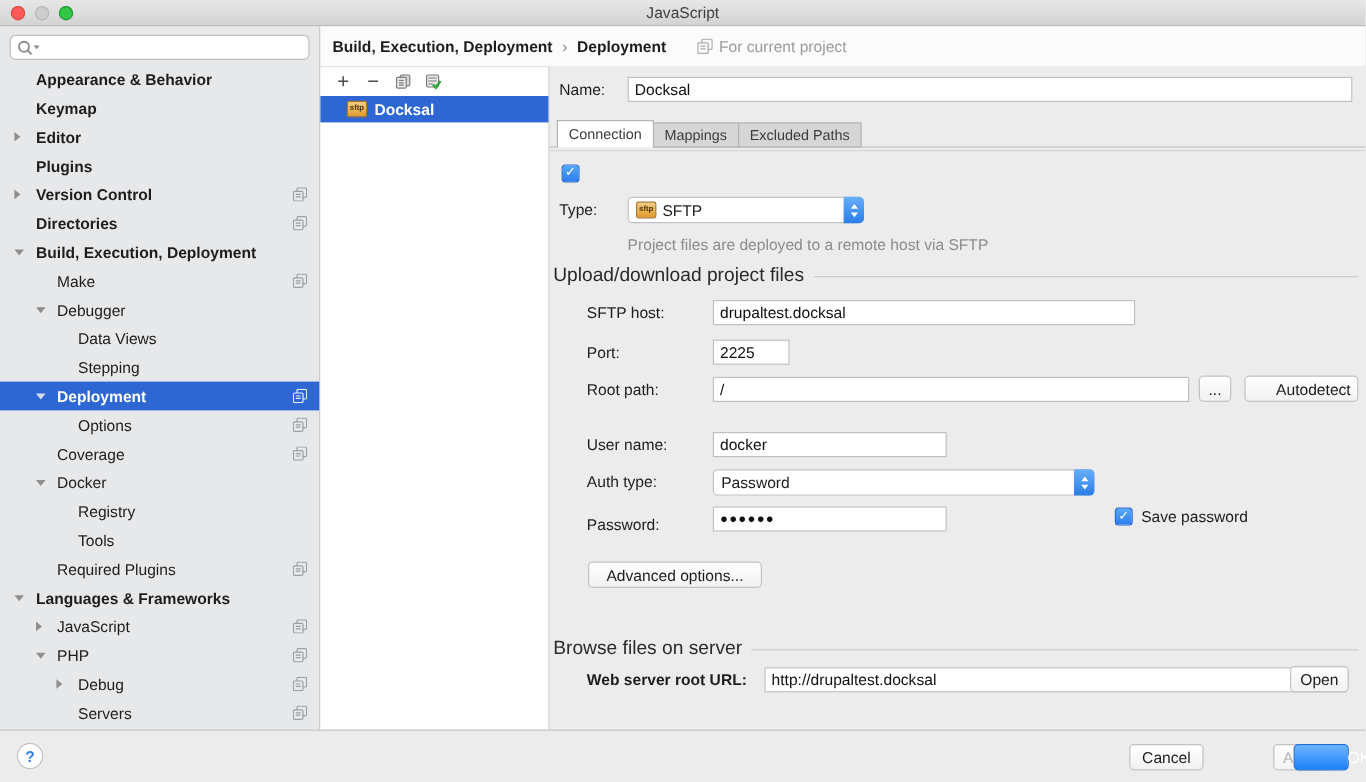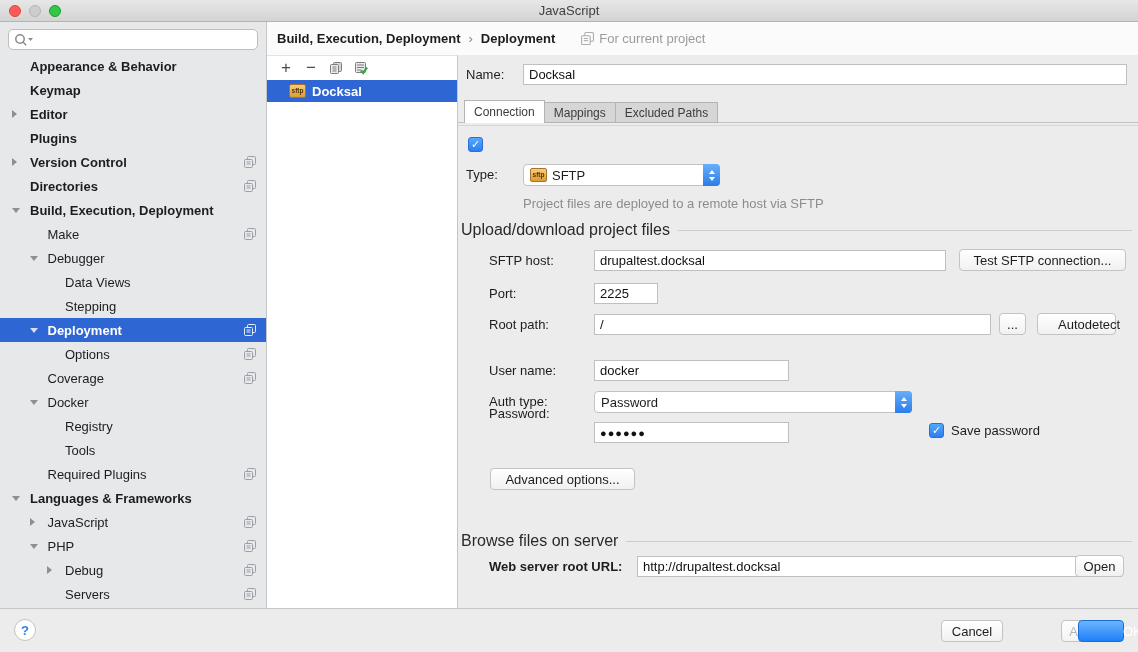--- a/index.html
+++ b/index.html
@@ -340,43 +340,42 @@
 
     <div class="hint" style="left:65px; top:141px;">Project files are deployed to a remote host via SFTP</div>
 
     <div class="section" style="left:3px; top:166px; right:6px;">
       <span>Upload/download project files</span>
       <span class="rule"></span>
     </div>
 
     <div class="lbl" style="left:31px; top:195px;">SFTP host:</div>
     <input class="inp" style="left: 136px; top: 195px; width: 352px;" value="drupaltest.docksal">
-    <button class="btn" style="left:501px; top:194px; width:167px;">Test SFTP connection...</button>
 
     <div class="lbl" style="left:31px; top:228px;">Port:</div>
     <input class="inp" style="left: 136px; top: 228px; width: 64px;" value="2225">
 
     <div class="lbl" style="left:31px; top:259px;">Root path:</div>
     <input class="inp" style="left: 136px; top: 259px; width: 397px;" value="/">
     <button class="btn" style="left:541px; top:258px; width:27px;">...</button>
-    <button class="btn" style="left:579px; top:258px; width:79px;padding-left:20px;">Autodetect</button>
+    <button class="btn" style="left:579px; top:258px; width:95px;padding-left:20px;">Autodetect</button>
 
     <div class="lbl" style="left:31px; top:305px;">User name:</div>
     <input class="inp" style="left: 136px; top: 305px; width: 195px;" value="docker">
 
     <div class="lbl" style="left:31px; top:336px;">Auth type:</div>
     <div class="combo" style="left:136px; top:336px; width:318px;">
       <span>Password</span>
       <span class="stepper">
           <i class="up"></i>
           <i class="dn"></i>
         </span>
     </div>
 
-    <div class="lbl" style="left:31px; top:348px;">Password:</div>
+    <div class="lbl" style="left:31px; top:372px;">Password:</div>
     <input class="inp" style="left: 136px; top: 367px; width: 195px; font-size: 11px; letter-spacing: 1px;" value="●●●●●●">
     <span class="cb" style="left:471px; top:368px;">✓</span>
     <div class="lbl" style="left:493px; top:365px;">Save password</div>
 
     <button class="btn" style="left:32px; top:413px; width:145px;">Advanced options...</button>
 
     <div class="section" style="left:3px; top:477px; right:6px;">
       <span>Browse files on server</span>
       <span class="rule"></span>
     </div>

